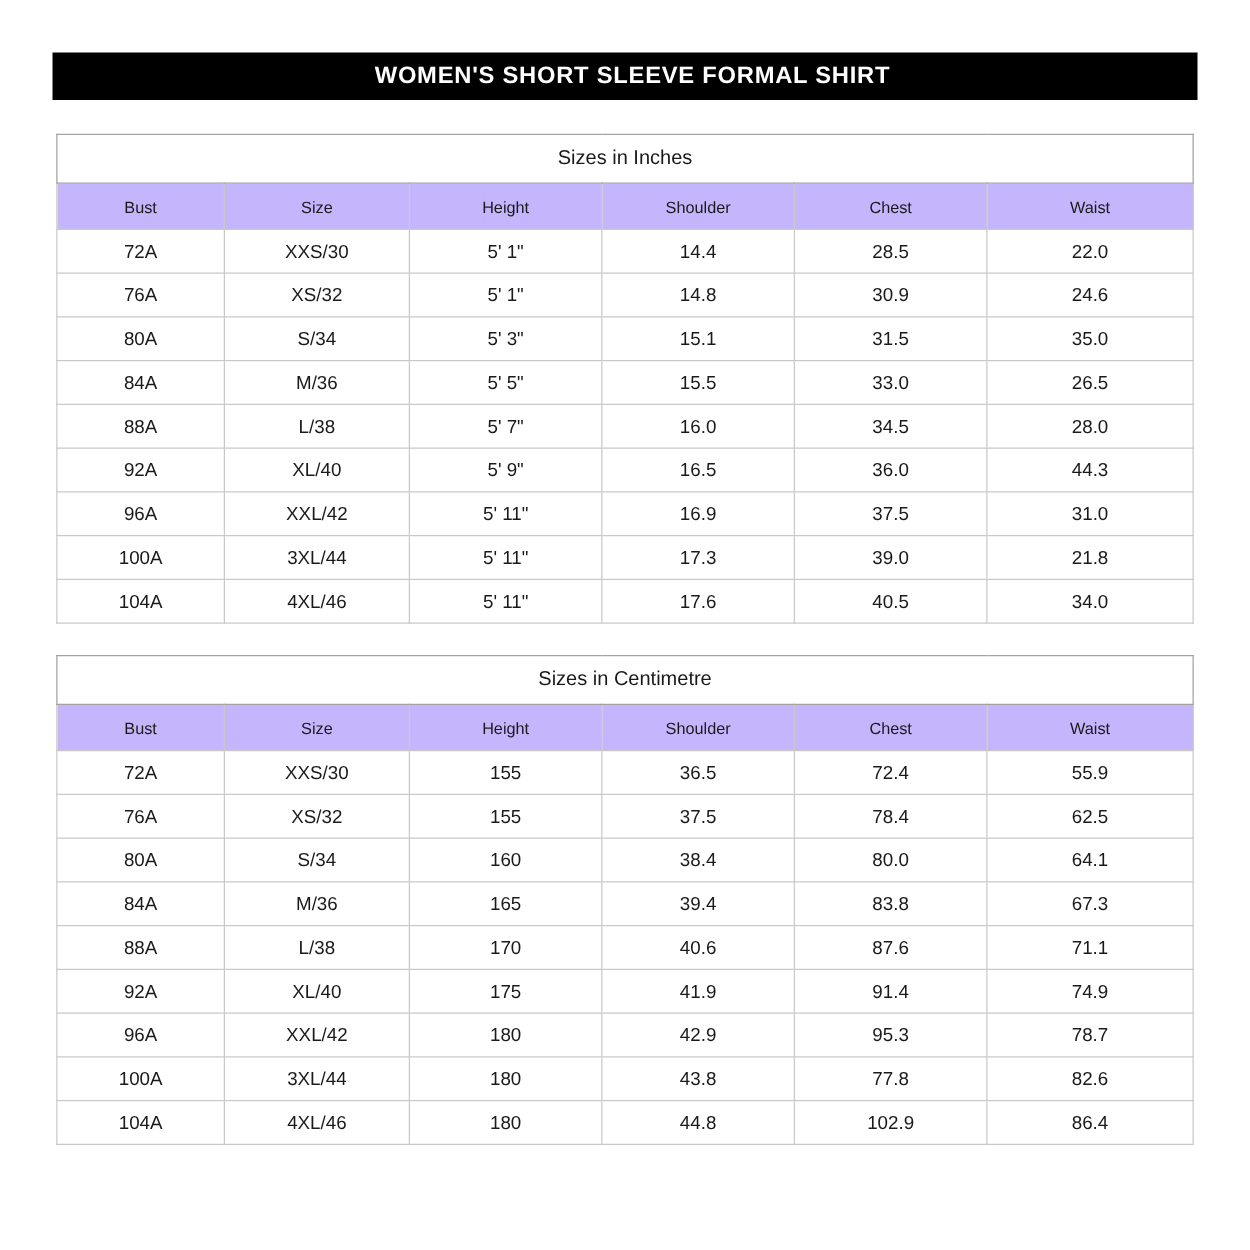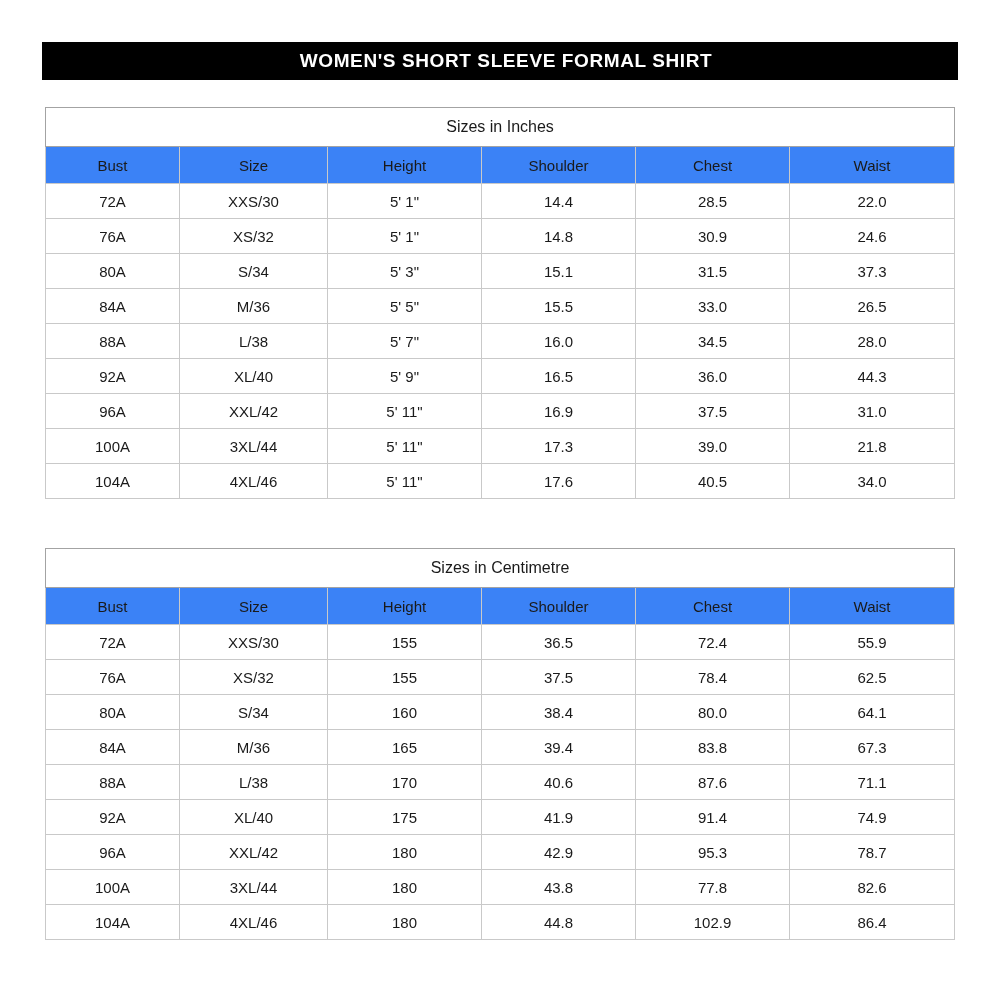--- a/index.html
+++ b/index.html
@@ -45,42 +45,42 @@
   
   .size-table {
     position: absolute;
     left: 45px;
     width: 909px;
     border-collapse: collapse;
     background: #ffffff;
     table-layout: fixed;
   }
   #table-inches { top: 107px; }
-  #table-cm     { top: 548px; }
+  #table-cm     { top: 524px; }
 
   .size-table td, .size-table th {
     border: 1px solid #c9c9c9;
     text-align: center;
     font-size: 15px;
     font-weight: normal;
     color: #1a1a1a;
     padding: 0;
     height: 34px;
     vertical-align: middle;
   }
   .size-table .caption-cell {
     height: 38px;
     font-size: 16px;
     background: #ffffff;
     border: 1px solid #a3a3a3;
   }
   .size-table thead.col-head td {
-    background: #3b82f6;
+    background: #c4b5fd;
     height: 36px;
-    font-size: 15px;
+    font-size: 13px;
   }
   .size-table tbody td {
     background: #ffffff;
     height: 34px;
   }
   
   col.c-bust     { width: 134px; }
   col.c-size     { width: 148px; }
   col.c-height   { width: 154px; }
   col.c-shoulder { width: 154px; }
@@ -136,21 +136,21 @@
         <td>14.8</td>
         <td>30.9</td>
         <td>24.6</td>
       </tr>
       <tr>
         <td>80A</td>
         <td>S/34</td>
         <td>5' 3"</td>
         <td>15.1</td>
         <td>31.5</td>
-        <td>37.3</td>
+        <td>35.0</td>
       </tr>
       <tr>
         <td>84A</td>
         <td>M/36</td>
         <td>5' 5"</td>
         <td>15.5</td>
         <td>33.0</td>
         <td>26.5</td>
       </tr>
       <tr>

